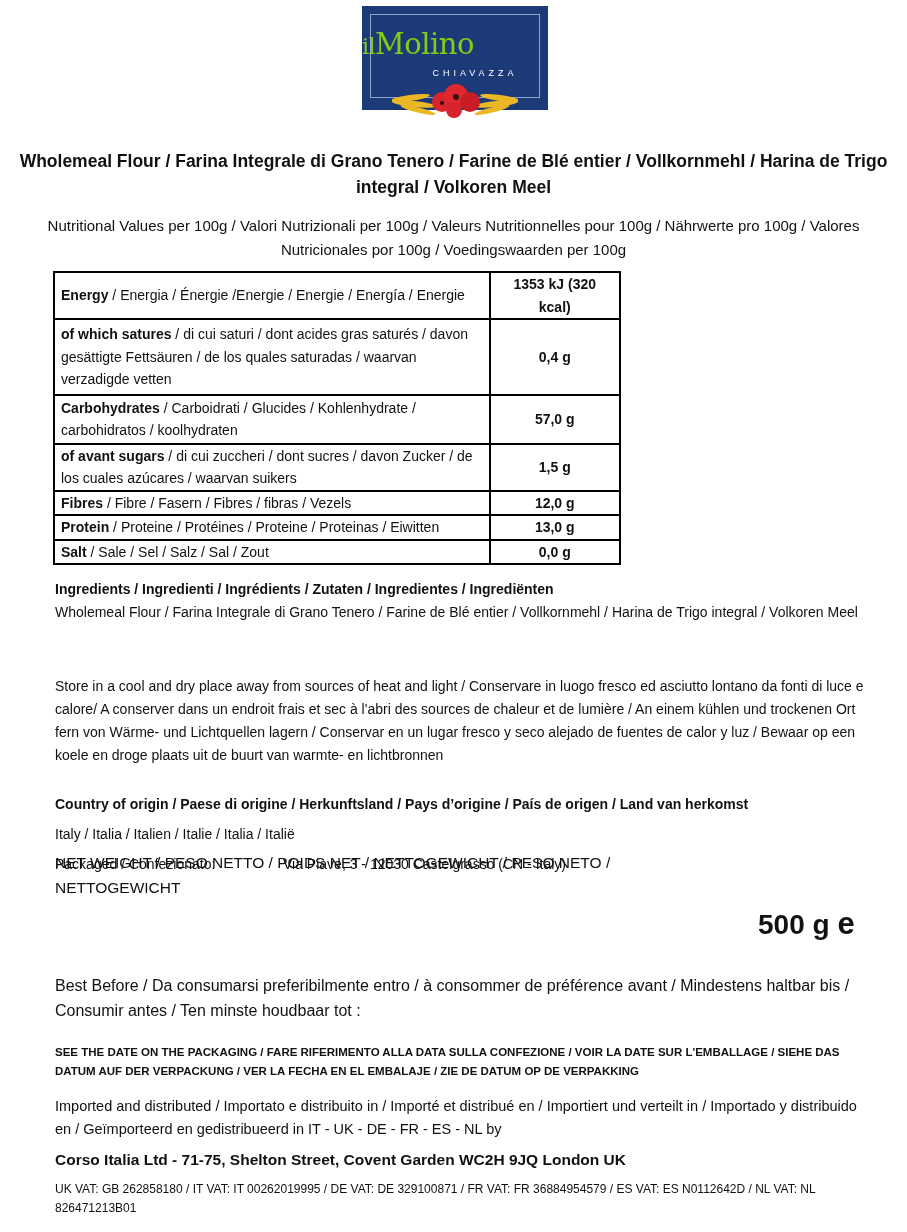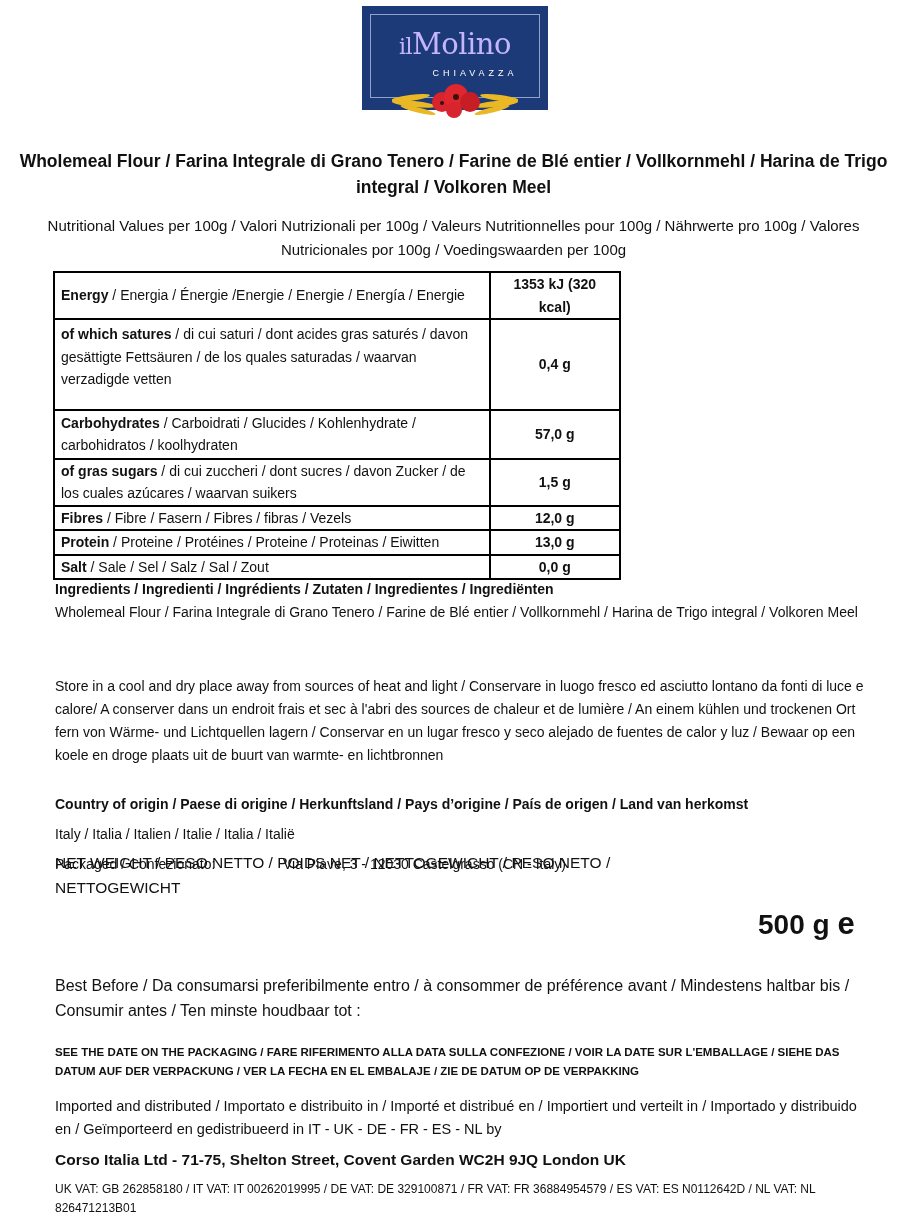--- a/index.html
+++ b/index.html
@@ -10,22 +10,22 @@
   }
   .logo {
     position: absolute; left: 362px; top: 6px; width: 186px; height: 104px;
     background: #1d3a78;
   }
   .logo-frame {
     position: absolute; left: 8px; top: 8px; right: 8px; bottom: 12px;
     border: 1px solid #8fa3cc;
   }
   .logo-name {
-    position: absolute; left: 0; right: 0; top: 22px; text-align: center;
-    color: #c4b5fd; font-family: "DejaVu Serif", "Liberation Serif", serif;
+    position: absolute; left: 0; right: 0; top: 22px; text-align: left;
+    color: #84cc16; font-family: "DejaVu Serif", "Liberation Serif", serif;
     font-size: 29px; line-height: 32px; letter-spacing: -0.5px;
   }
   .logo-name .il { font-size: 22px; }
   .logo-sub {
     position: absolute; left: 0; right: 0; top: 62px; text-align: center;
     color: #fff; font-family: "Liberation Sans", sans-serif;
     font-size: 9px; letter-spacing: 4px; margin-left: 40px;
   }
   .logo-art { position: absolute; left: 30px; top: 74px; width: 126px; height: 38px; }
 
@@ -99,29 +99,29 @@
 <div class="title">Wholemeal Flour / Farina Integrale di Grano Tenero / Farine de Blé entier / Vollkornmehl / Harina de Trigo integral / Volkoren Meel</div>
 <div class="subtitle">Nutritional Values per 100g / Valori Nutrizionali per 100g / Valeurs Nutritionnelles pour 100g / Nährwerte pro 100g / Valores Nutricionales por 100g / Voedingswaarden per 100g</div>
 
 <table class="nutri">
   <tbody>
     <tr>
       <td class="lab"><span class="b">Energy</span><span> / Energia / Énergie /Energie / Energie / Energía / Energie</span></td>
       <td class="val">1353 kJ (320 kcal)</td>
     </tr>
     <tr>
-      <td class="lab" style="padding-top:3px;padding-bottom:18px;margin-top:40px;"><span class="b">of which satures</span><span> / di cui saturi /  dont acides gras saturés / davon gesättigte Fettsäuren / de los quales saturadas / waarvan verzadigde vetten</span></td>
+      <td class="lab" style="padding-top:3px;padding-bottom:3px;margin-top:40px;"><span class="b">of which satures</span><span> / di cui saturi /  dont acides gras saturés / davon gesättigte Fettsäuren / de los quales saturadas / waarvan verzadigde vetten</span></td>
       <td class="val">0,4 g</td>
     </tr>
     <tr>
       <td class="lab" style="padding-top:1px;padding-bottom:1px;"><span class="b">Carbohydrates</span><span> / Carboidrati / Glucides / Kohlenhydrate / carbohidratos / koolhydraten</span></td>
       <td class="val">57,0 g</td>
     </tr>
     <tr>
-      <td class="lab"><span class="b">of gras sugars</span><span> / di cui zuccheri / dont sucres / davon Zucker / de los cuales azúcares / waarvan suikers</span></td>
+      <td class="lab"><span class="b">of avant sugars</span><span> / di cui zuccheri / dont sucres / davon Zucker / de los cuales azúcares / waarvan suikers</span></td>
       <td class="val">1,5 g</td>
     </tr>
     <tr>
       <td class="lab"><span class="b">Fibres</span><span> / Fibre / Fasern / Fibres / fibras / Vezels</span></td>
       <td class="val">12,0 g</td>
     </tr>
     <tr>
       <td class="lab"><span class="b">Protein</span><span> / Proteine / Protéines / Proteine / Proteinas / Eiwitten</span></td>
       <td class="val">13,0 g</td>
     </tr>

